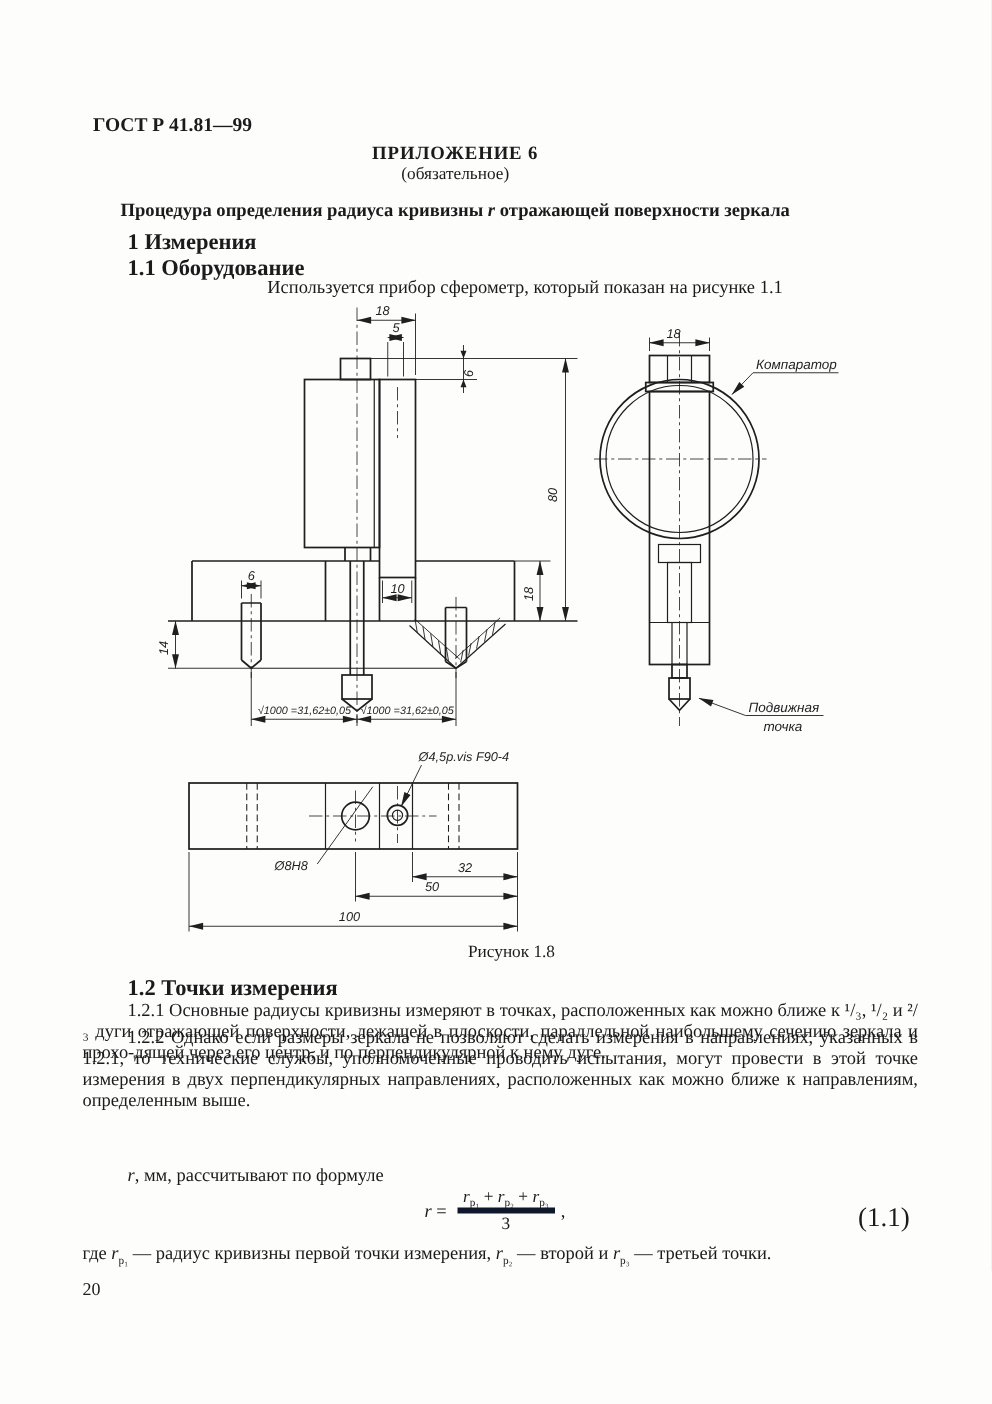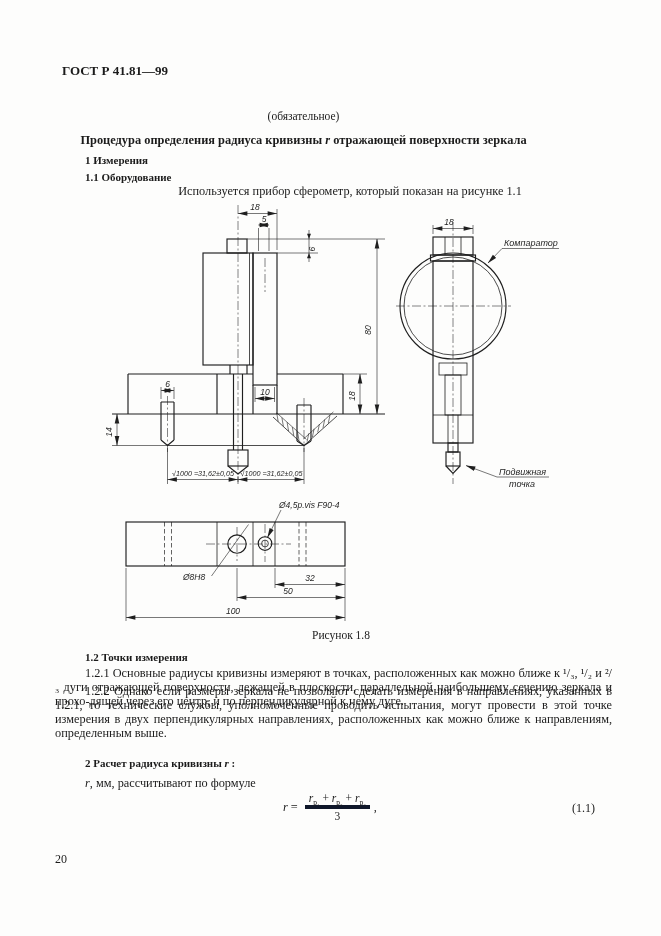--- a/index.html
+++ b/index.html
@@ -10,48 +10,49 @@
   }
   .abs{position:absolute;}
   .b{font-weight:bold;}
   .ctr{text-align:center;}
   .body-text{font-size:12.3px;line-height:14px;text-align:justify;}
   .indent{text-indent:30px;}
   .hdr{font-size:13px;font-weight:bold;}
   .app{font-size:12.5px;letter-spacing:.6px;}
   .app2{font-size:11.5px;}
   .title{font-size:12.4px;font-weight:bold;line-height:14px;}
-  .sec{font-size:11px;font-weight:bold;}
+  .sec{font-size:15px;font-weight:bold;}
   .caption{font-size:11.5px;}
   .pagenum{font-size:12px;}
   i{font-style:italic;}
   sub{font-size:7.5px;line-height:0;}
   
   .formula{display:flex;align-items:center;font-size:12.3px;}
   .frac{display:inline-block;text-align:center;vertical-align:middle;margin:0 4px;}
   .frac .num{display:block;padding:0 4px 1px 4px;border-bottom:4px solid #0f172a;font-size:11.5px;}
   .frac .den{display:block;font-size:11.5px;padding-top:1px;}
-  .eqnum{font-size:12px;}
+  .eqnum{font-size:18px;}
   
   .ol{fill:none;stroke:#1f1f1f;stroke-width:1.15;}
   .o9{fill:none;stroke:#1f1f1f;stroke-width:0.8;}
   .tl{fill:none;stroke:#1f1f1f;stroke-width:0.6;}
   .cl{fill:none;stroke:#1f1f1f;stroke-width:0.55;stroke-dasharray:9 2.5 2 2.5;}
   .hl{fill:none;stroke:#1f1f1f;stroke-width:0.7;stroke-dasharray:4.5 2.5;}
   .dlbl{font:italic 8.5px "Liberation Sans",sans-serif;fill:#1f1f1f;}
   .dsm{font:italic 7.2px "Liberation Sans",sans-serif;fill:#1f1f1f;}
   .dlg{font:italic 9px "Liberation Sans",sans-serif;fill:#1f1f1f;}
 </style>
 </head>
 <body>
 
 <div class="page">
 
-  <div class="abs hdr" style="left:62px;top:63px;text-align:right;">ГОСТ Р 41.81—99</div>
-
+  <div class="abs hdr" style="left:62px;top:75px;text-align:right;">ГОСТ Р 41.81—99</div>
+
+  <div class="abs ctr app b" style="left:55px;top:95px;width:497px;">ПРИЛОЖЕНИЕ 6</div>
   <div class="abs ctr title" style="left:55px;top:133px;width:497px;"><span>Процедура определения радиуса кривизны </span><i>r</i><span> отражающей поверхности зеркала</span></div>
 
   <div class="abs ctr app2" style="left:55px;top:110px;width:497px;">(обязательное)</div>
 
   <div class="abs sec" style="left:85px;top:154px;">1 Измерения</div>
   <div class="abs sec" style="left:85px;top:171px;">1.1 Оборудование</div>
   <div class="abs body-text" style="left:85px;top:184px;width:530px;text-align:center;">Используется прибор сферометр, который показан на рисунке 1.1</div>
 
   <svg class="abs" style="left:0;top:196px;" width="661" height="452" viewBox="0 196 661 452">
     <defs>
@@ -188,35 +189,35 @@
       <text class="dlbl" x="233" y="614" text-anchor="middle">100</text>
     </g>
   </svg>
 
   <div class="abs ctr caption" style="left:100px;top:629px;width:482px;">Рисунок 1.8</div>
 
   <div class="abs sec" style="left:85px;top:651px;">1.2 Точки измерения</div>
   <div class="abs body-text indent" style="left:55px;top:666px;width:557px;">1.2.1 Основные радиусы кривизны измеряют в точках, расположенных как можно ближе к ¹/₃, ¹/₂ и ²/₃ дуги отражающей поверхности, лежащей в плоскости, параллельной наибольшему сечению зеркала и прохо-дящей через его центр, и по перпендикулярной к нему дуге.</div>
   <div class="abs body-text indent" style="left:55px;top:684px;width:557px;">1.2.2 Однако если размеры зеркала не позволяют сделать измерения в направлениях, указанных в 1.2.1, то технические службы, уполномоченные проводить испытания, могут провести в этой точке измерения в двух перпендикулярных направлениях, расположенных как можно ближе к направлениям, определенным выше.</div>
 
-  <div class="abs sec" style="left:85px;top:757px;"><span>2 Расчет радиуса кривизны </span><i>r</i><span> :</span></div>
 
   <div class="abs body-text" style="left:85px;top:776px;"><i>r</i><span>, мм, рассчитывают по формуле</span></div>
 
   <div class="abs formula" style="left:283px;top:792px;">
     <i>r</i>
     <span style="margin:0 3px;">=</span>
     <span class="frac">
       <span class="num"><i>r</i><sub>р₁</sub>
         <span>+</span>
         <i>r</i><sub>р₂</sub>
         <span>+</span>
         <i>r</i><sub>р₃</sub></span>
       <span class="den">3</span>
     </span>
     <span>,</span>
   </div>
   <div class="abs eqnum" style="left:572px;top:801px;">(1.1)</div>
 
+  <div class="abs body-text" style="left:55px;top:828px;width:557px;text-align:left;"><span>где </span><i>r</i><sub>р₁</sub><span> — радиус кривизны первой точки измерения, </span><i>r</i><sub>р₂</sub><span> — второй и </span><i>r</i><sub>р₃</sub><span> — третьей точки.</span></div>
 
   <div class="abs pagenum" style="left:55px;top:852px;">20</div>
 
 </div>
 
 </body></html>

